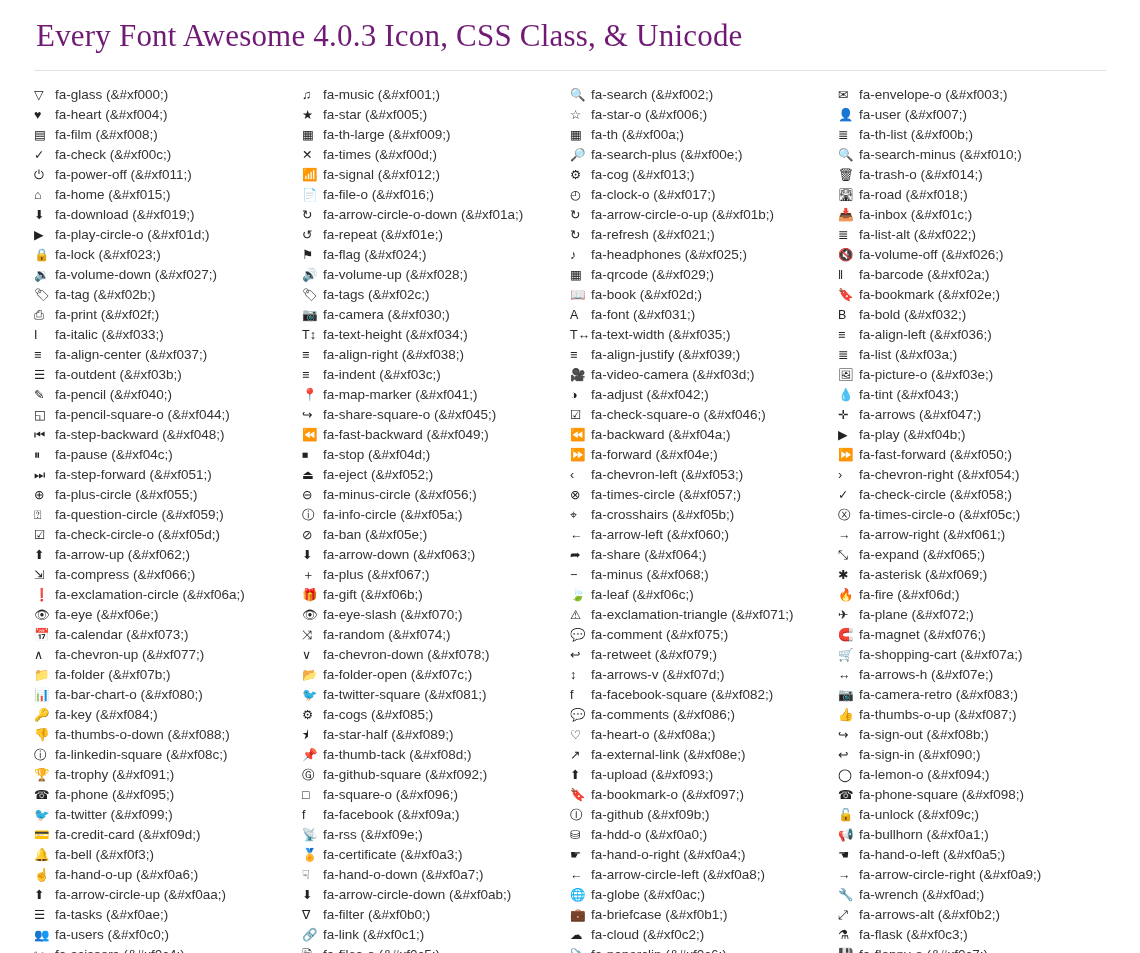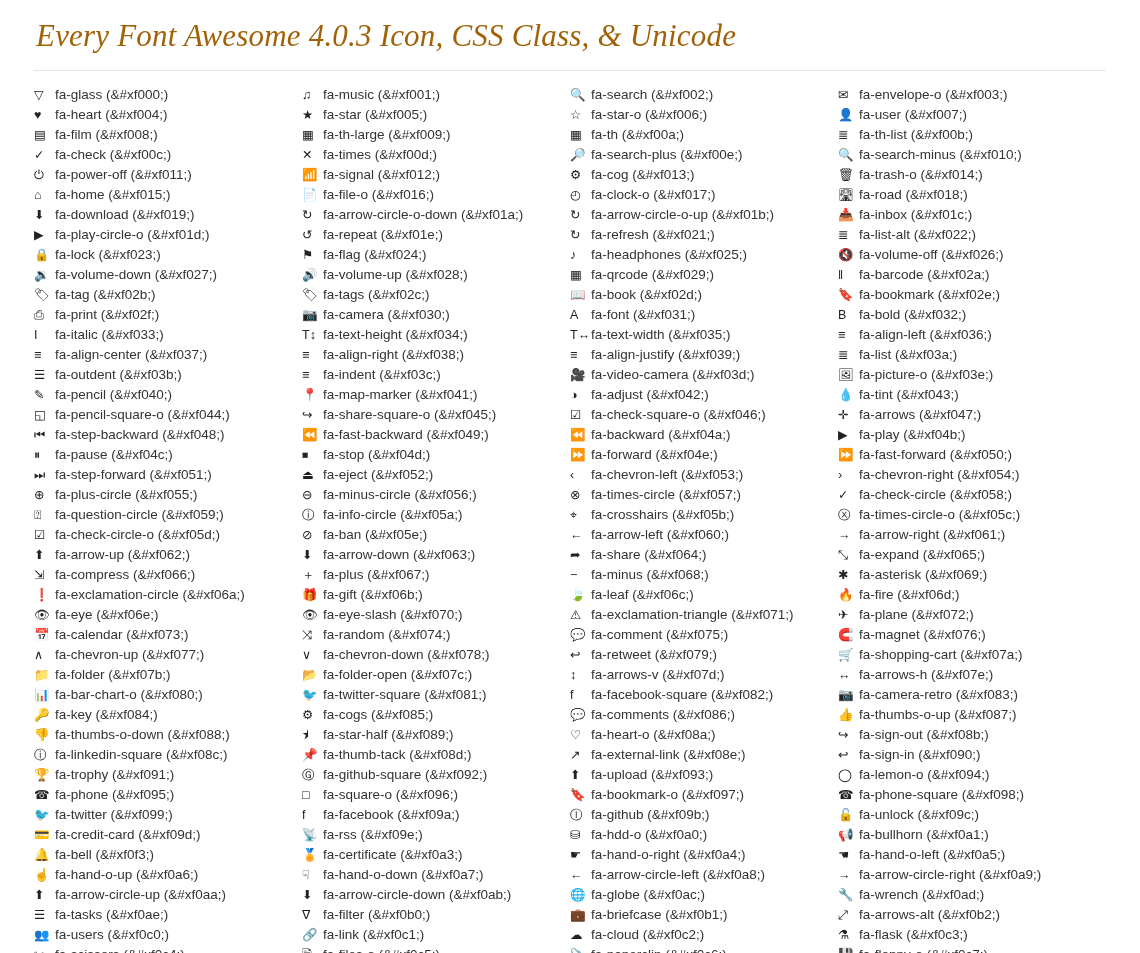--- a/index.html
+++ b/index.html
@@ -16,25 +16,24 @@
   }
   .page {
     width: 1140px;
     box-sizing: border-box;
     padding: 0 34px;
   }
   .page-title {
     font-family: "Liberation Serif", serif;
     font-size: 31px;
     font-weight: normal;
-    color: #a16207;
+    color: #701a75;
     margin: 0;
     padding: 18px 0 16px 2px;
     letter-spacing: 0.2px;
-    font-style: italic;
   }
   .title-rule {
     height: 1px;
     background: #e2e2e2;
     width: 1072px;
     margin: 0 0 14px 0;
   }
   .icon-grid {
     display: flex;
     flex-direction: row;

